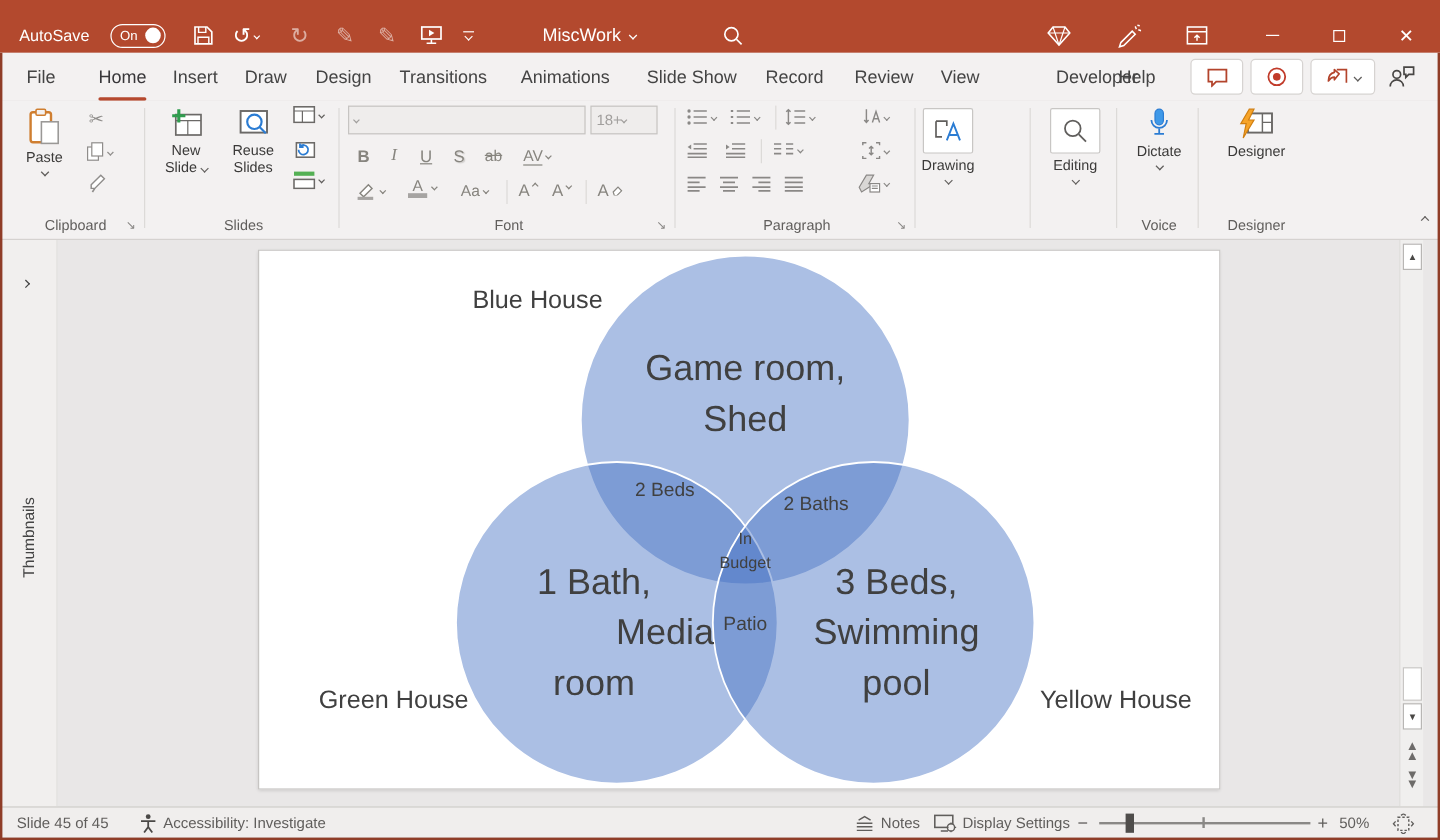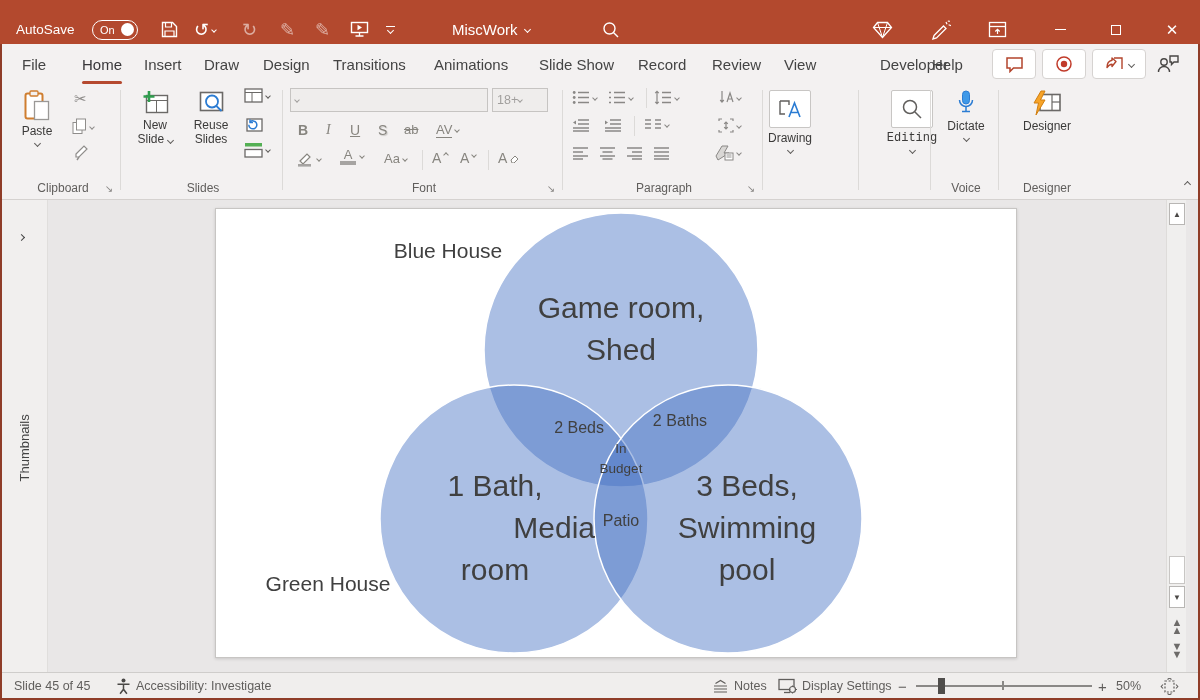--- a/index.html
+++ b/index.html
@@ -467,21 +467,21 @@
               <path d="M11 19L16.5 5 22 19M13.5 14.5h6" fill="none" stroke="#2b7cd3" stroke-width="1.6"></path>
             </svg>
         </span>
         <span>Drawing</span>
         <span class="cv" style="color:#605e5c;"></span>
       </div>
     </div>
     <div class="rsep" style="left:858px;"></div>
 
     <div class="rgroup" style="left:862px;width:68px;">
-      <div class="bigbtn" style="left:18px;top:2px;width:64px;height:90px;font-family:Liberation Mono, monospace;">
+      <div class="bigbtn" style="left:2px;top:2px;width:64px;height:90px;">
         <span style="display:flex;align-items:center;justify-content:center;width:42px;height:38px;background:#fff;border:1px solid #c8c6c4;border-radius:2px;">
           <svg width="22" height="22" viewBox="0 0 22 22">
               <circle cx="9" cy="9" r="6.5" fill="none" stroke="#605e5c" stroke-width="1.5"></circle>
               <line x1="14" y1="14" x2="20" y2="20" stroke="#605e5c" stroke-width="1.5"></line>
             </svg>
         </span>
         <span>Editing</span>
         <span class="cv" style="color:#605e5c;"></span>
       </div>
     </div>
@@ -532,38 +532,39 @@
           <circle cx="298" cy="310" r="134" fill="#4472C4" fill-opacity="0.45" stroke="#ffffff" stroke-width="1.5"></circle>
           <circle cx="512" cy="310" r="134" fill="#4472C4" fill-opacity="0.45" stroke="#ffffff" stroke-width="1.5"></circle>
         </g>
       </svg>
 
       <div class="slabel med" style="left:132px;top:30px;width:200px;">Blue House</div>
       <div class="slabel big" style="left:255px;top:78px;width:300px;">
         <span style="display:block;">Game room,</span>
         <span style="display:block;">Shed</span>
       </div>
-      <div class="slabel sm" style="left:288px;top:210px;width:100px;text-align:right;">2 Beds</div>
+      <div class="slabel sm" style="left:288px;top:191px;width:100px;">2 Beds</div>
       <div class="slabel sm" style="left:414px;top:203px;width:100px;">2 Baths</div>
       <div class="slabel xs" style="left:365px;top:230px;width:80px;">
         <span style="display:block;">In</span>
         <span style="display:block;">Budget</span>
       </div>
       <div class="slabel sm" style="left:365px;top:303px;width:80px;">Patio</div>
       <div class="slabel big" style="left:179px;top:256px;width:200px;">
         <span style="display:block;">1 Bath,</span>
         <span style="display:block;text-align:right;">Media</span>
         <span style="display:block;">room</span>
       </div>
       <div class="slabel big" style="left:431px;top:256px;width:200px;">
         <span style="display:block;">3 Beds,</span>
         <span style="display:block;">Swimming</span>
         <span style="display:block;">pool</span>
       </div>
       <div class="slabel med" style="left:12px;top:363px;width:200px;">Green House</div>
+      <div class="slabel med" style="left:614px;top:363px;width:200px;">Yellow House</div>
     </div>
 
     <div class="scroll">
       <div class="sbtn" style="top:3px;height:22px;">
           <span>▲</span>
         </div>
       <div class="sbtn" style="top:356px;height:28px;border-color:#c8c6c4;"></div>
       <div class="sbtn" style="top:386px;height:22px;">
           <span>▼</span>
         </div>

